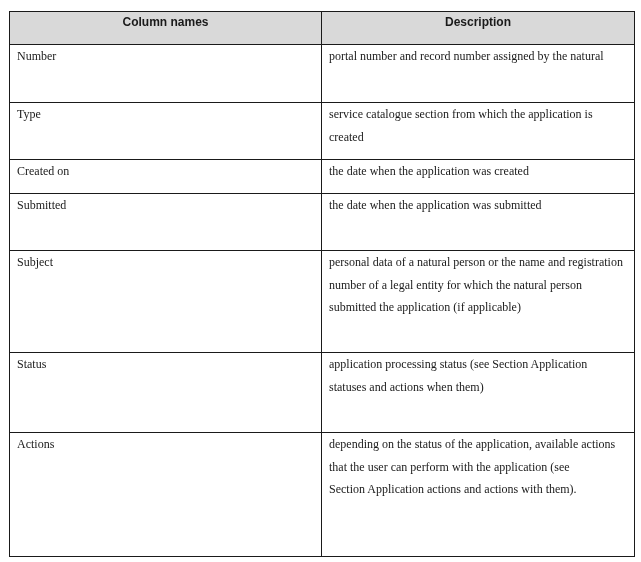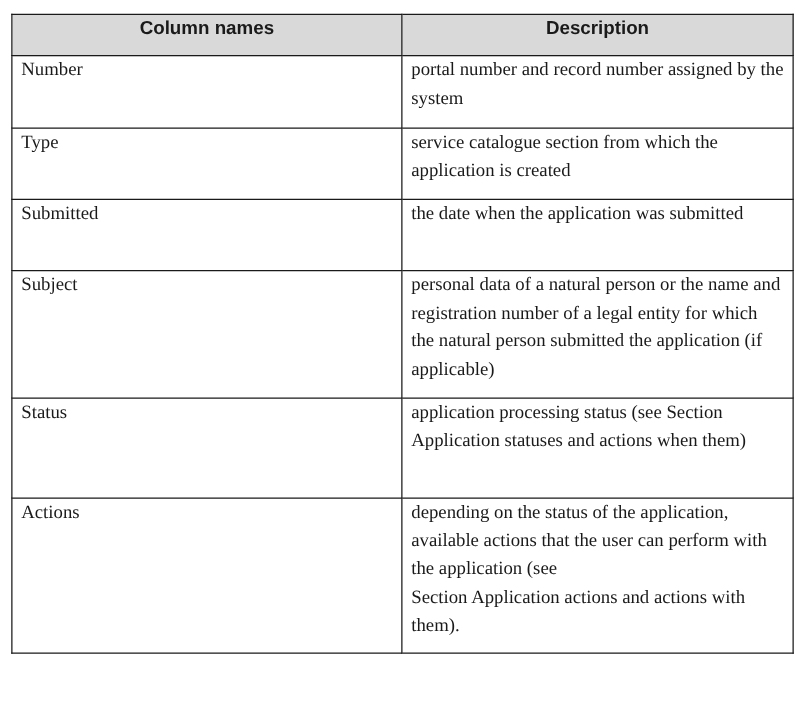--- a/index.html
+++ b/index.html
@@ -15,21 +15,21 @@
       font-family: "Liberation Sans", "DejaVu Sans", sans-serif;
       color: #1a1a1a;
     }
     table.doc-table {
       position: absolute;
       left: 9px;
       top: 11px;
       width: 625px;
       border-collapse: collapse;
       table-layout: fixed;
-      font-size: 15px;
+      font-size: 12px;
       line-height: 22.7px;
       padding-left: 36px;
     }
     table.doc-table th,
     table.doc-table td {
       border: 1px solid #1a1a1a;
       vertical-align: top;
       padding: 0 7px;
       text-align: left;
       word-wrap: break-word;
@@ -66,29 +66,37 @@
       <th>Column names</th>
       <th>Description</th>
     </tr>
   </thead>
   <tbody>
     <tr class="r-number">
       <td>
           <span class="cell-text">Number</span>
         </td>
       <td>
-          <span class="cell-text">portal number and record number assigned by the system</span>
+          <span class="cell-text">portal number and record number assigned by the natural</span>
         </td>
     </tr>
     <tr class="r-type">
       <td>
           <span class="cell-text">Type</span>
         </td>
       <td>
           <span class="cell-text">service catalogue section from which the application is created</span>
+        </td>
+    </tr>
+    <tr class="r-created">
+      <td>
+          <span class="cell-text">Created on</span>
+        </td>
+      <td>
+          <span class="cell-text">the date when the application was created</span>
         </td>
     </tr>
     <tr class="r-submitted">
       <td>
           <span class="cell-text">Submitted</span>
         </td>
       <td>
           <span class="cell-text">the date when the application was submitted</span>
         </td>
     </tr>

